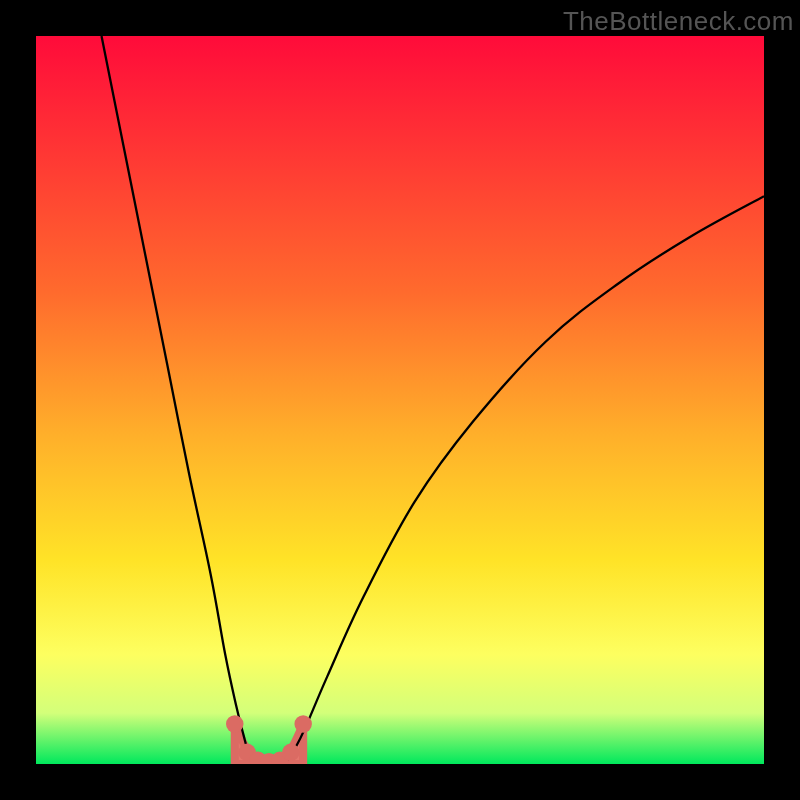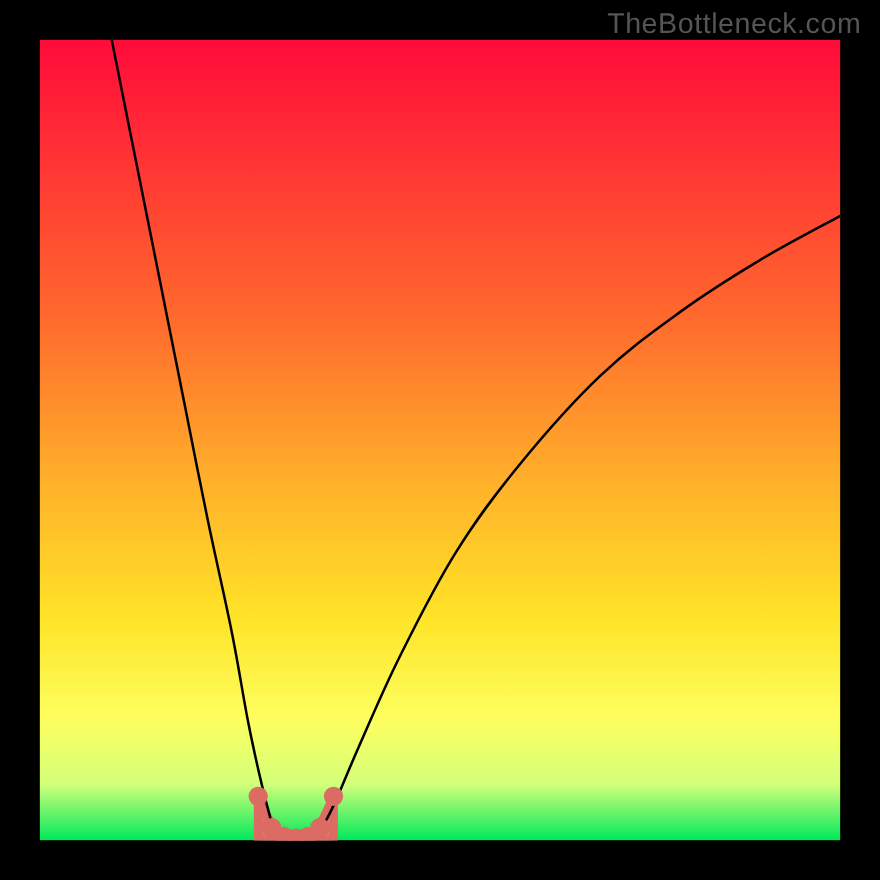--- a/index.html
+++ b/index.html
@@ -1,18 +1,18 @@
 <!DOCTYPE html>
 <html><head>
 <meta charset="utf-8">
 <style>
   html,body{margin:0;padding:0;}
   body{width:800px;height:800px;background:#000;position:relative;font-family:Arial,Helvetica,sans-serif;}
   .plot-area{position:absolute;left:36px;top:36px;width:728px;height:728px;}
-  .watermark{position:absolute;top:6px;right:17px;color:#555;font-size:26px;letter-spacing:.5px;}
+  .watermark{position:absolute;top:6px;right:6px;color:#555;font-size:26px;letter-spacing:.5px;}
   svg{display:block;}
 </style>
 </head>
 <body>
 
 <div class="watermark">TheBottleneck.com</div>
 
 <div class="plot-area">
   <svg id="chart-svg" width="728" height="728" viewBox="0 0 728 728">
     <defs>

